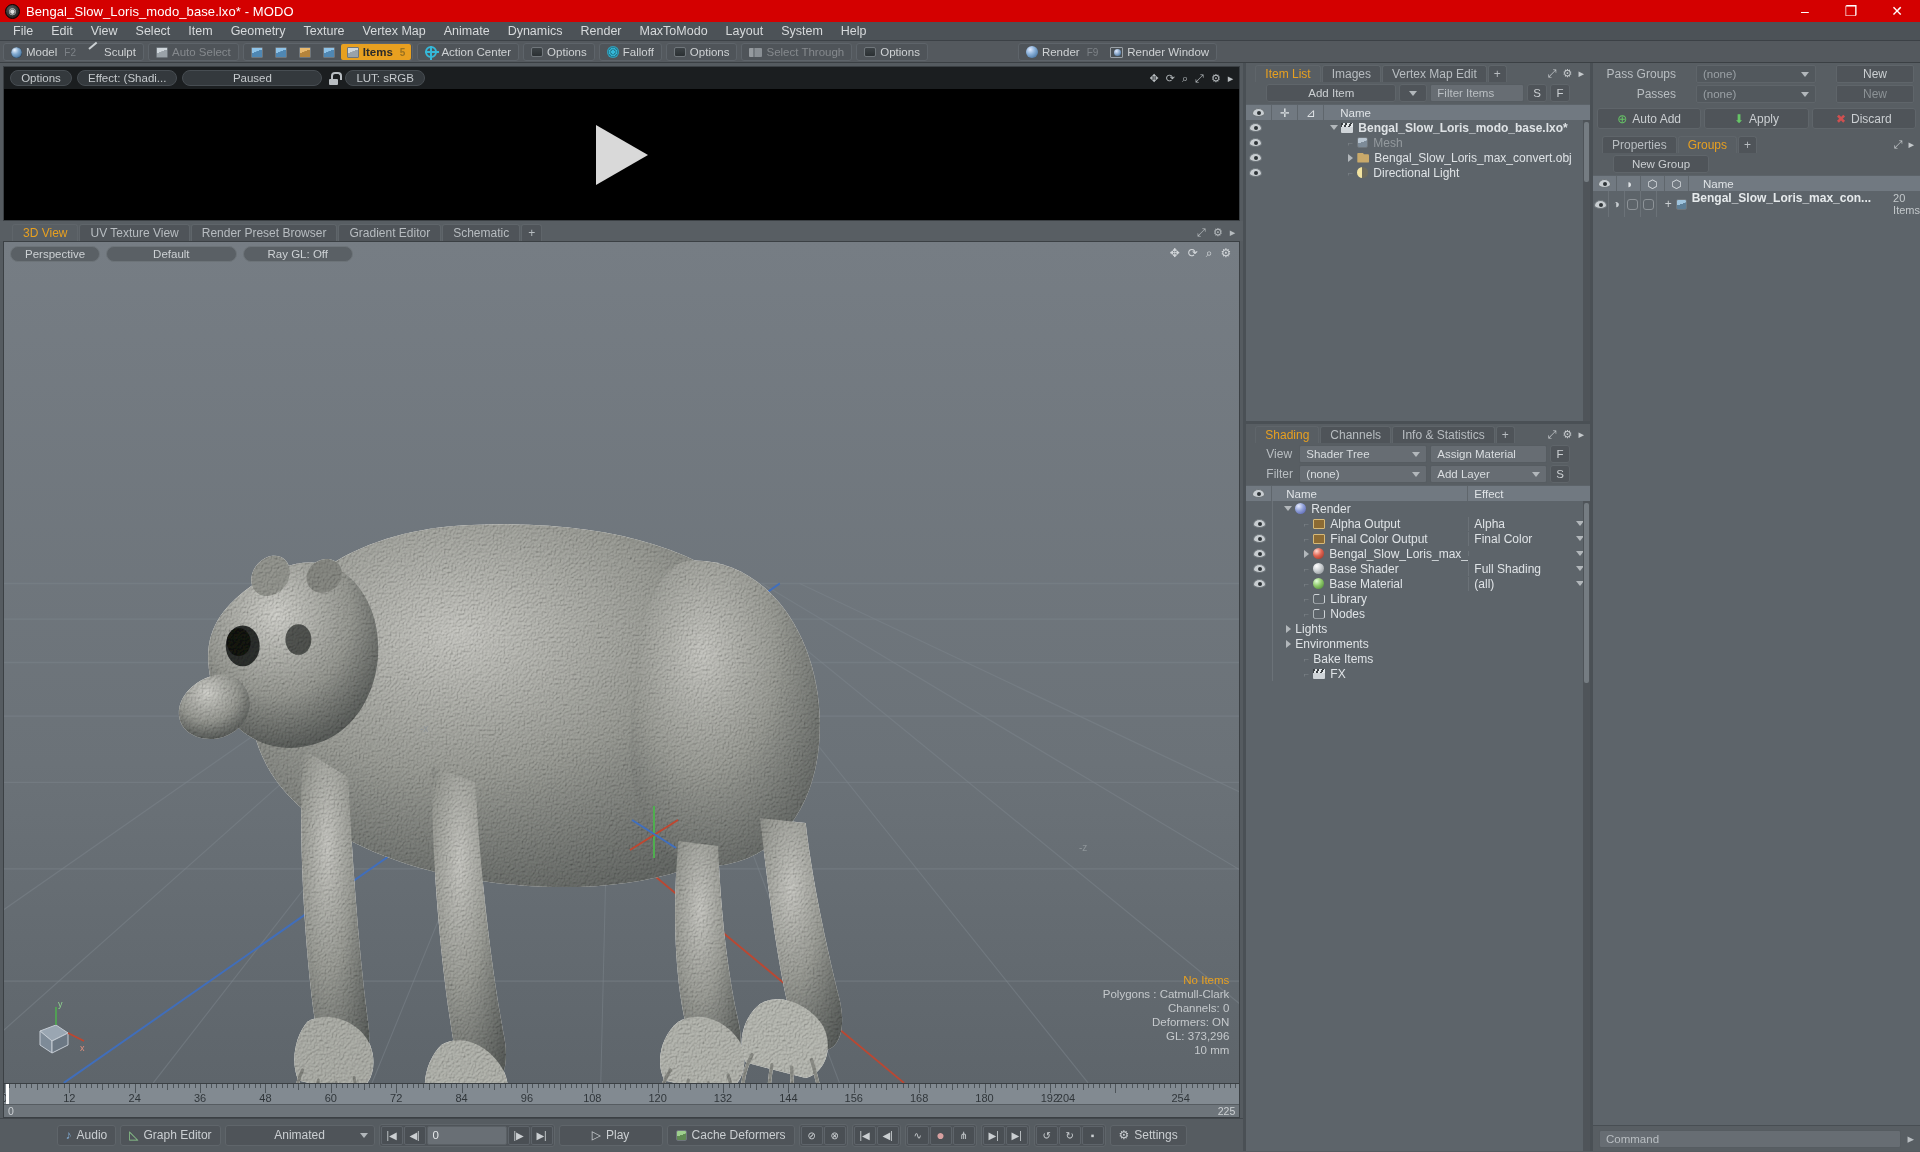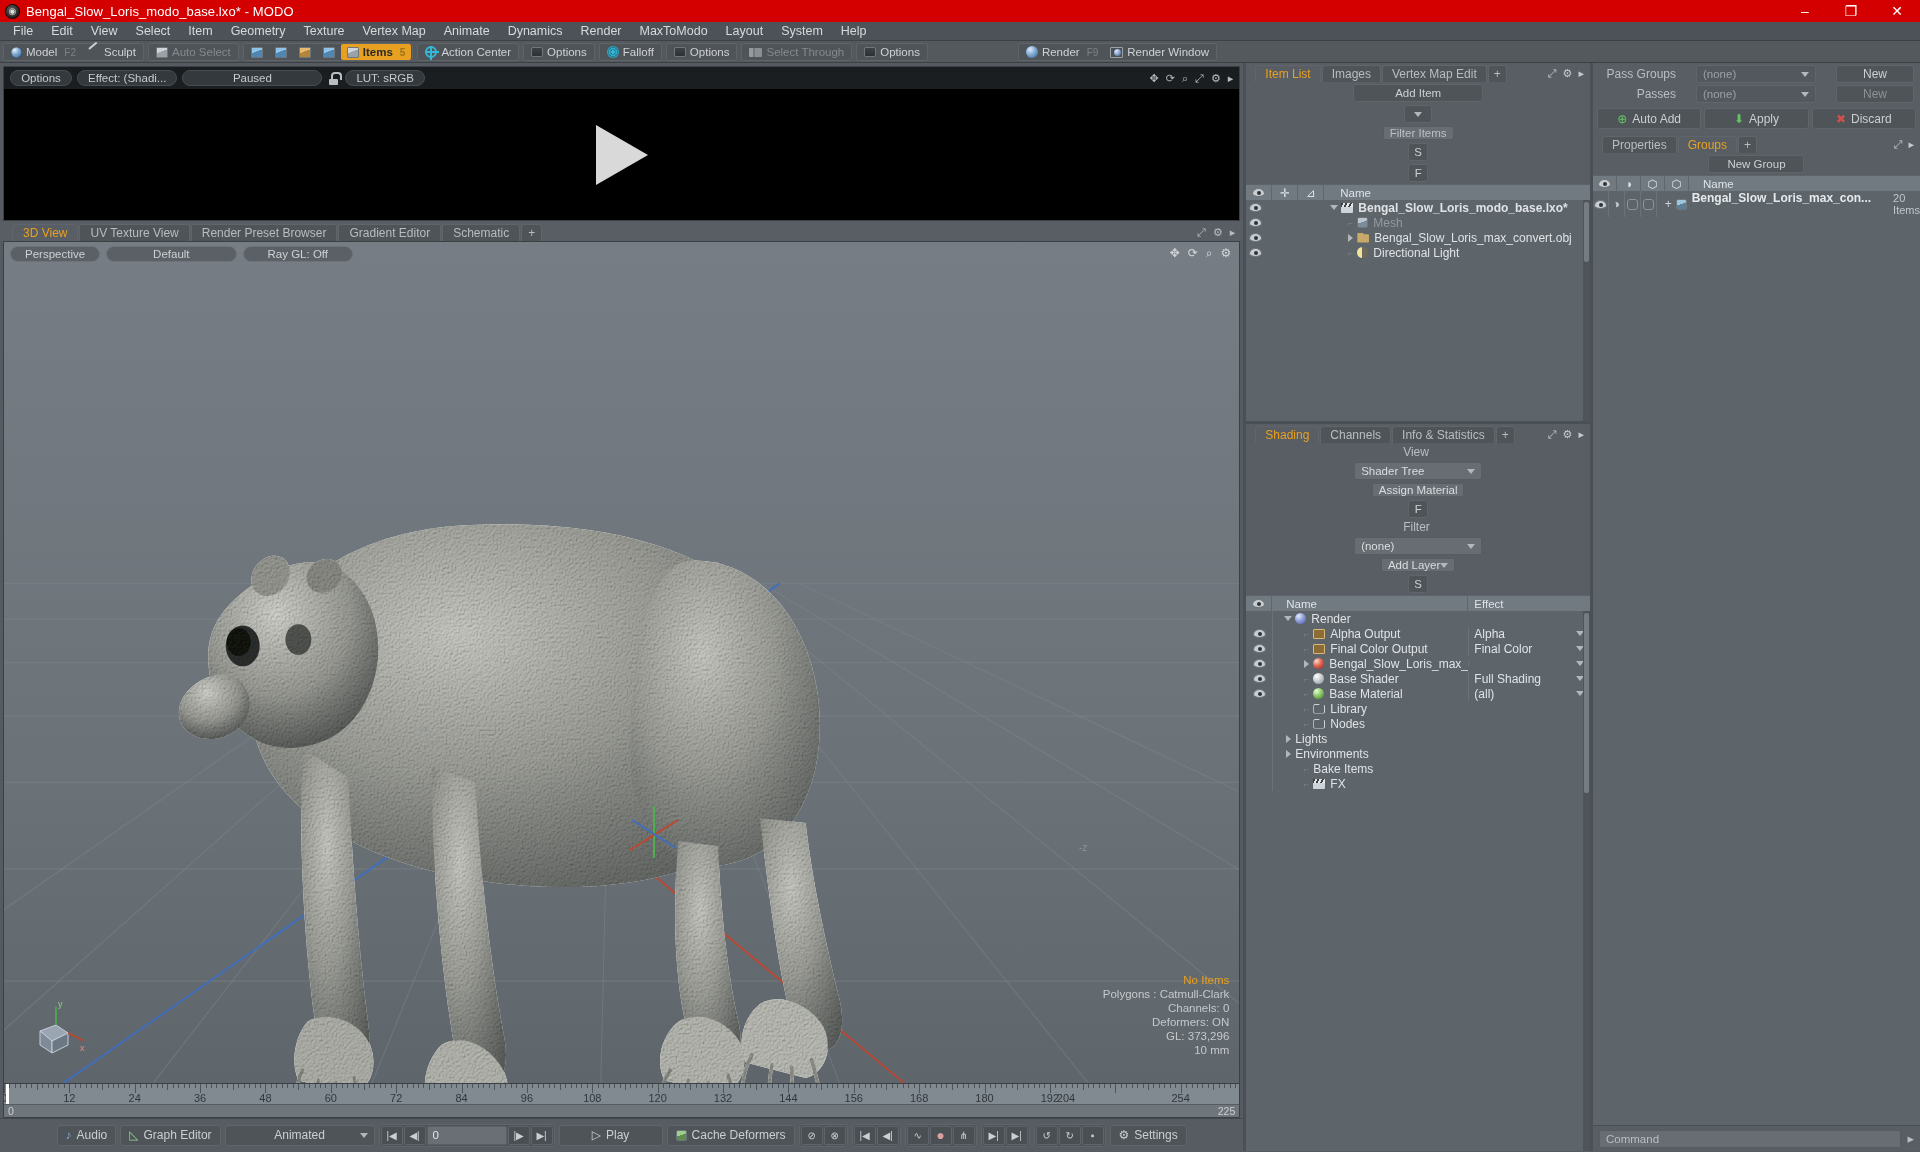--- a/index.html
+++ b/index.html
@@ -139,21 +139,21 @@
   .note-ic{font-size:12px;color:#7fa8cf;}
   
   .panel{ background:#585e63; display:flex; flex-direction:column;}
   .ptabs{ display:flex;align-items:flex-end; height:19px; padding-left:9px; gap:1px;
      position:relative; background:#585e63;}
   .ptab{ height:17px;padding:0 9px;font-size:12px;line-height:17px;color:#b8bdc1;
      background:#4f5459;border:1px solid #5f656a;border-bottom:none;border-radius:3px 3px 0 0;}
   .ptab.active{ color:#e8a020; background:#585e63; }
   .ptab.plus{padding:0 5px;}
   .p-icons{position:absolute;right:6px;bottom:2px;display:flex;gap:6px;color:#c5c9cc;font-size:11px;}
-  .prow{ display:flex;align-items:center;gap:3px;padding:2px 3px;flex-direction:column;}
+  .prow{ display:flex;align-items:center;gap:3px;padding:2px 20px;}
   .pbtn{ background:#4f5459;border:1px solid #5f656a;border-radius:3px;height:18px;
      display:flex;align-items:center;justify-content:center;font-size:11.5px;color:#cbcfd2;
      padding:0 6px;}
   .pfield{ background:#676d73;border:1px solid #565c61;border-radius:2px;height:18px;
      display:flex;align-items:center;padding:0 6px;font-size:11.5px;color:#d9dde0;}
   .pfield.ph{ color:#babfc3;}
   .drop-arrow{ width:0;height:0;border-left:4px solid transparent;border-right:4px solid transparent;
      border-top:5px solid #b2b7bb; margin-left:auto;}
   .listhdr{ display:flex; height:16px; background:#717981; border-top:1px solid #5c6369;
      align-items:center; font-size:11.5px; color:#dfe3e6;}

